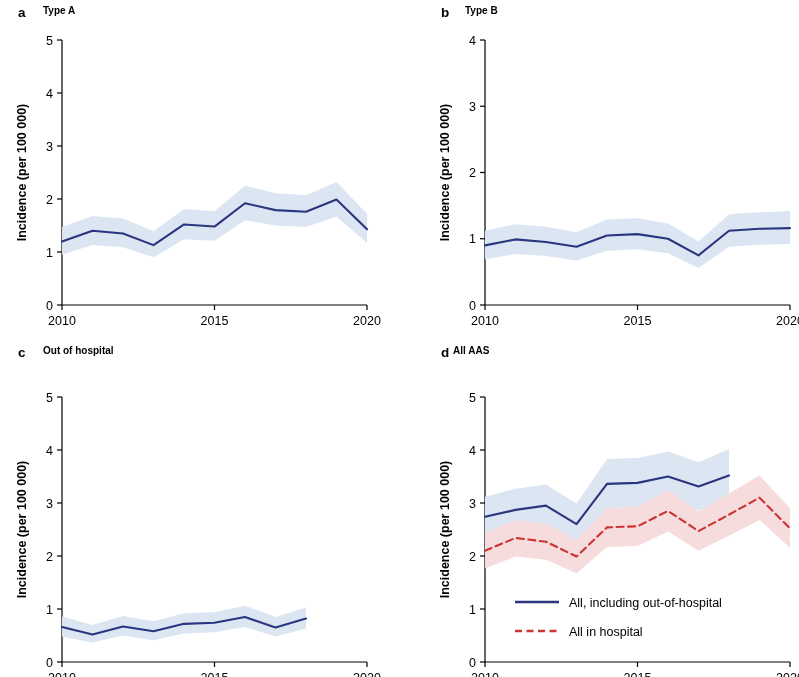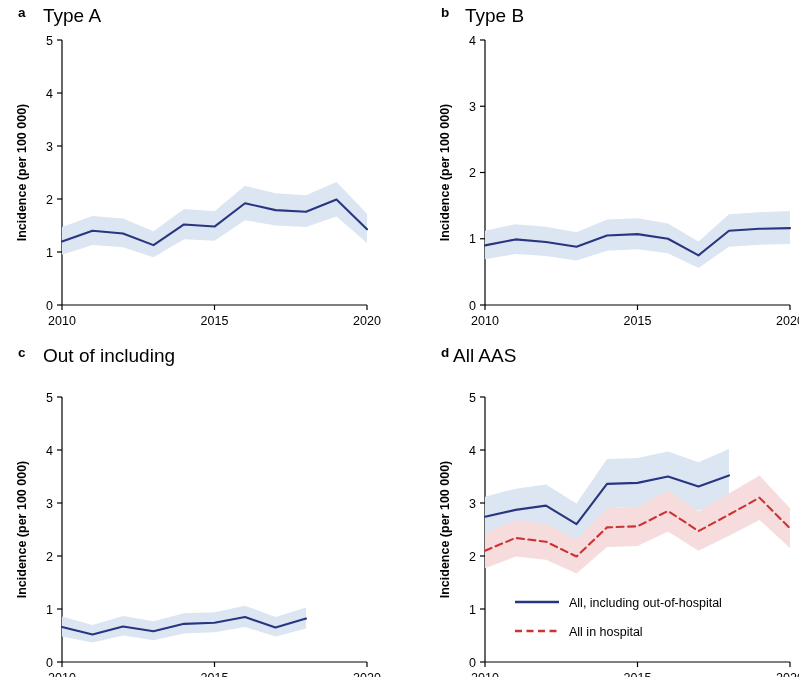--- a/index.html
+++ b/index.html
@@ -23,22 +23,22 @@
     position: absolute;
   }
   .panel-label {
     position: absolute;
     font-size: 13.5px;
     font-weight: bold;
     letter-spacing: 0;
   }
   .panel-title {
     position: absolute;
-    font-size: 19px;
-    font-weight: normal;
+    font-size: 10px;
+    font-weight: bold;
   }
   .plot-svg {
     display: block;
   }
   .legend-text {
     font-size: 12.5px;
     font-family: "Liberation Sans", sans-serif;
   }
   .axis-label {
     font-size: 12.5px;
@@ -108,21 +108,21 @@
         <line x1="390" y1="305" x2="390" y2="310" stroke="#000000" stroke-width="1.2"></line>
         <text x="390" y="325" text-anchor="middle" class="tick-text" fill="#000">2020</text>
         <text x="0" y="0" class="axis-label" fill="#000" text-anchor="middle" transform="translate(49,172.5) rotate(-90)">Incidence (per 100 000)</text>
         <polygon points="85,230.8 115.5,224.175 146,226.825 176.5,232.125 207,219.5375 237.5,218.21249999999998 268,223.5125 298.5,241.4 329,214.2375 359.5,212.25 390,210.925 390,244.05 359.5,244.7125 329,246.7 298.5,267.9 268,253.325 237.5,249.35 207,250.675 176.5,260.6125 146,255.975 115.5,253.9875 85,259.2875" fill="#dbe6f2" stroke="none"></polygon>
         <polyline points="85,245.375 115.5,239.4125 146,242.0625 176.5,246.7 207,235.4375 237.5,234.1125 268,238.75 298.5,255.3125 329,230.8 359.5,228.8125 390,228.15" fill="none" stroke="#2a3580" stroke-width="2.1" stroke-linejoin="round" stroke-linecap="round"></polyline>
       </svg>
   </div>
 
   <div class="panel" style="left:0px; top:340px; width:400px; height:337px;">
     <div class="panel-label" style="left:18px; top:5px;">c</div>
-    <div class="panel-title" style="left:43px; top:5px;">Out of including</div>
+    <div class="panel-title" style="left:43px; top:5px;">Out of hospital</div>
     <svg class="plot-svg" id="svg-c" width="400" height="337" style="position:absolute; left:0; top:0;">
         <line x1="62" y1="322" x2="367" y2="322" stroke="#000000" stroke-width="1.2"></line>
         <line x1="62" y1="57" x2="62" y2="322" stroke="#000000" stroke-width="1.2"></line>
         <line x1="57" y1="322" x2="62" y2="322" stroke="#000000" stroke-width="1.2"></line>
         <text x="53" y="326.5" text-anchor="end" class="tick-text" fill="#000">0</text>
         <line x1="57" y1="269" x2="62" y2="269" stroke="#000000" stroke-width="1.2"></line>
         <text x="53" y="273.5" text-anchor="end" class="tick-text" fill="#000">1</text>
         <line x1="57" y1="216" x2="62" y2="216" stroke="#000000" stroke-width="1.2"></line>
         <text x="53" y="220.5" text-anchor="end" class="tick-text" fill="#000">2</text>
         <line x1="57" y1="163" x2="62" y2="163" stroke="#000000" stroke-width="1.2"></line>

